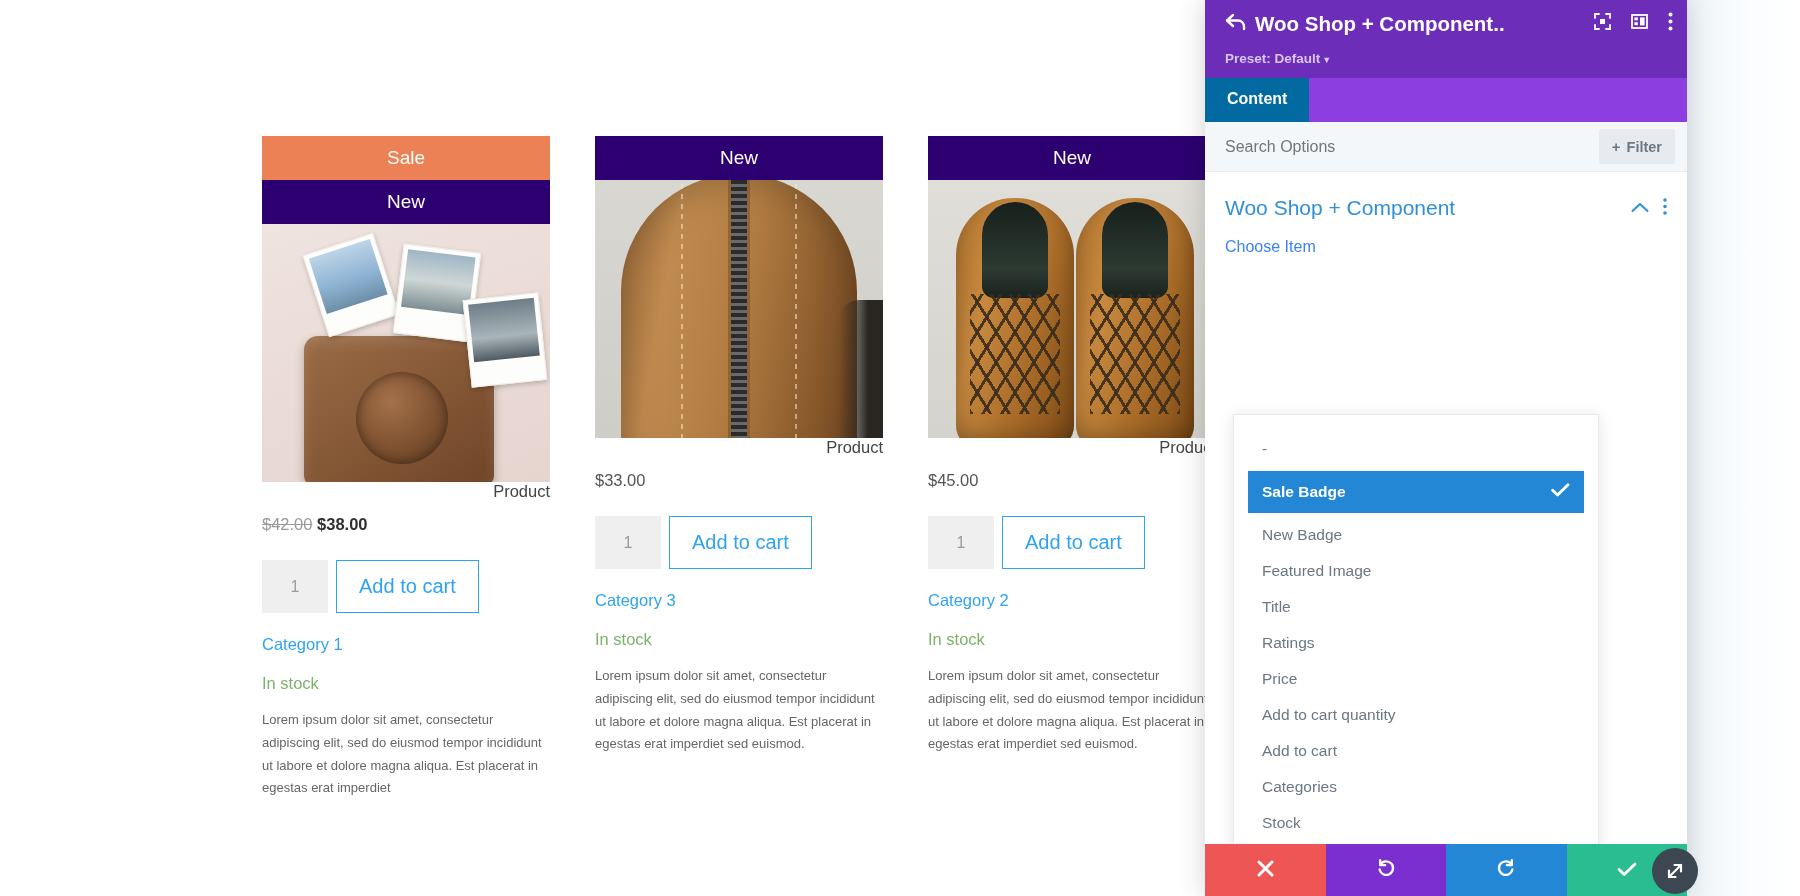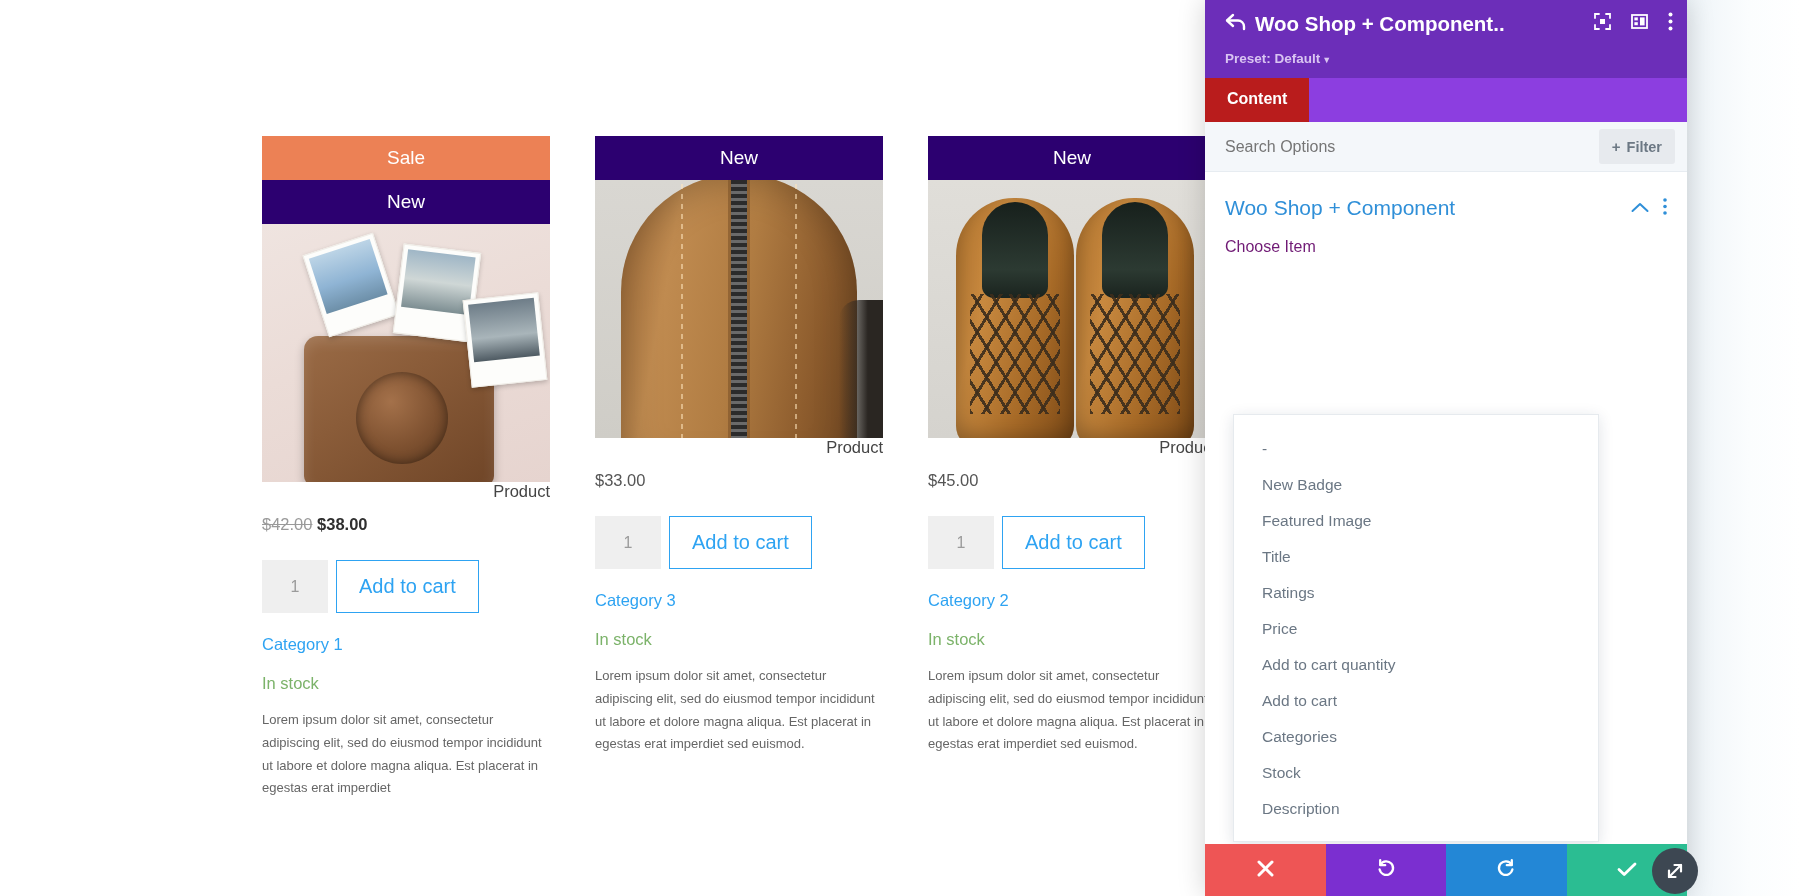--- a/index.html
+++ b/index.html
@@ -144,21 +144,21 @@
     max-width: 250px;
   }
   .hdr-icons { position: absolute; right: 14px; top: 12px; display: flex; gap: 20px; align-items: center; }
   .hdr-icons span { color: #fff; display: inline-flex; cursor: pointer; }
   .preset { color: #d9c4f2; font-size: 13.5px; font-weight: bold; margin-top: 15px; }
   .preset .caret { font-size: 9px; margin-left: 2px; }
 
   .tabs { background: #8c3ee0; display: flex; height: 44px; }
   .tab {
     color: #ffffff; font-size: 16px; font-weight: bold;
-    padding: 12px 22px; background: #b91c1c; cursor: pointer;
+    padding: 12px 22px; background: #0369a1; cursor: pointer;
   }
 
   .searchbar {
     height: 50px; background: #f4f7fa; display: flex; align-items: center;
     padding: 0 12px 0 20px; border-bottom: 1px solid #e7ecf1;
   }
   .search-input {
     flex: 1; border: none; background: transparent; outline: none;
     font-size: 16px; color: #8b5cf6; font-family: "Liberation Sans", sans-serif;
   }
@@ -171,21 +171,21 @@
   .filter-btn .plus { margin-right: 6px; font-size: 15px; }
 
   .body { position: relative; height: calc(896px - 78px - 44px - 50px - 52px); background:#fff; }
 
   .group-head {
     display: flex; align-items: center; padding: 24px 20px 0 20px;
   }
   .group-title { color: #2f8fd8; font-size: 21px; flex: 1; }
   .group-head .chev, .group-head .kebab { color: #2f8fd8; cursor: pointer; margin-left: 14px; }
 
-  .field-label { padding: 18px 20px 0 20px; font-size: 16px; color: #701a75; }
+  .field-label { padding: 18px 20px 0 20px; font-size: 16px; color: #3b82f6; }
 
   .dropdown {
     position: absolute; left: 28px; top: 242px; width: 366px;
     background: #ffffff; border: 1px solid #e6eaee;
     box-shadow: 0 3px 14px rgba(20,40,70,.13);
     padding: 16px 0 14px 0;
   }
   .opt {
     padding: 9px 28px; font-size: 15.5px; color: #6b7784; cursor: pointer;
     display: flex; align-items: center;
@@ -379,20 +379,28 @@
           </svg>
         </span>
       </div>
 
       <div class="field-label">Choose Item</div>
 
       <div class="dropdown">
         <div class="opt">
           <span class="lbl">-</span>
         </div>
+        <div class="opt sel">
+          <span class="lbl">Sale Badge</span>
+          <span class="check">
+            <svg width="19" height="14" viewBox="0 0 19 14">
+              <path d="M1.6 7.2 L6.6 12 L17 1.8" stroke="#fff" stroke-width="2.8" fill="none" stroke-linecap="round" stroke-linejoin="round"></path>
+            </svg>
+          </span>
+        </div>
         <div class="opt">
           <span class="lbl">New Badge</span>
         </div>
         <div class="opt">
           <span class="lbl">Featured Image</span>
         </div>
         <div class="opt">
           <span class="lbl">Title</span>
         </div>
         <div class="opt">

